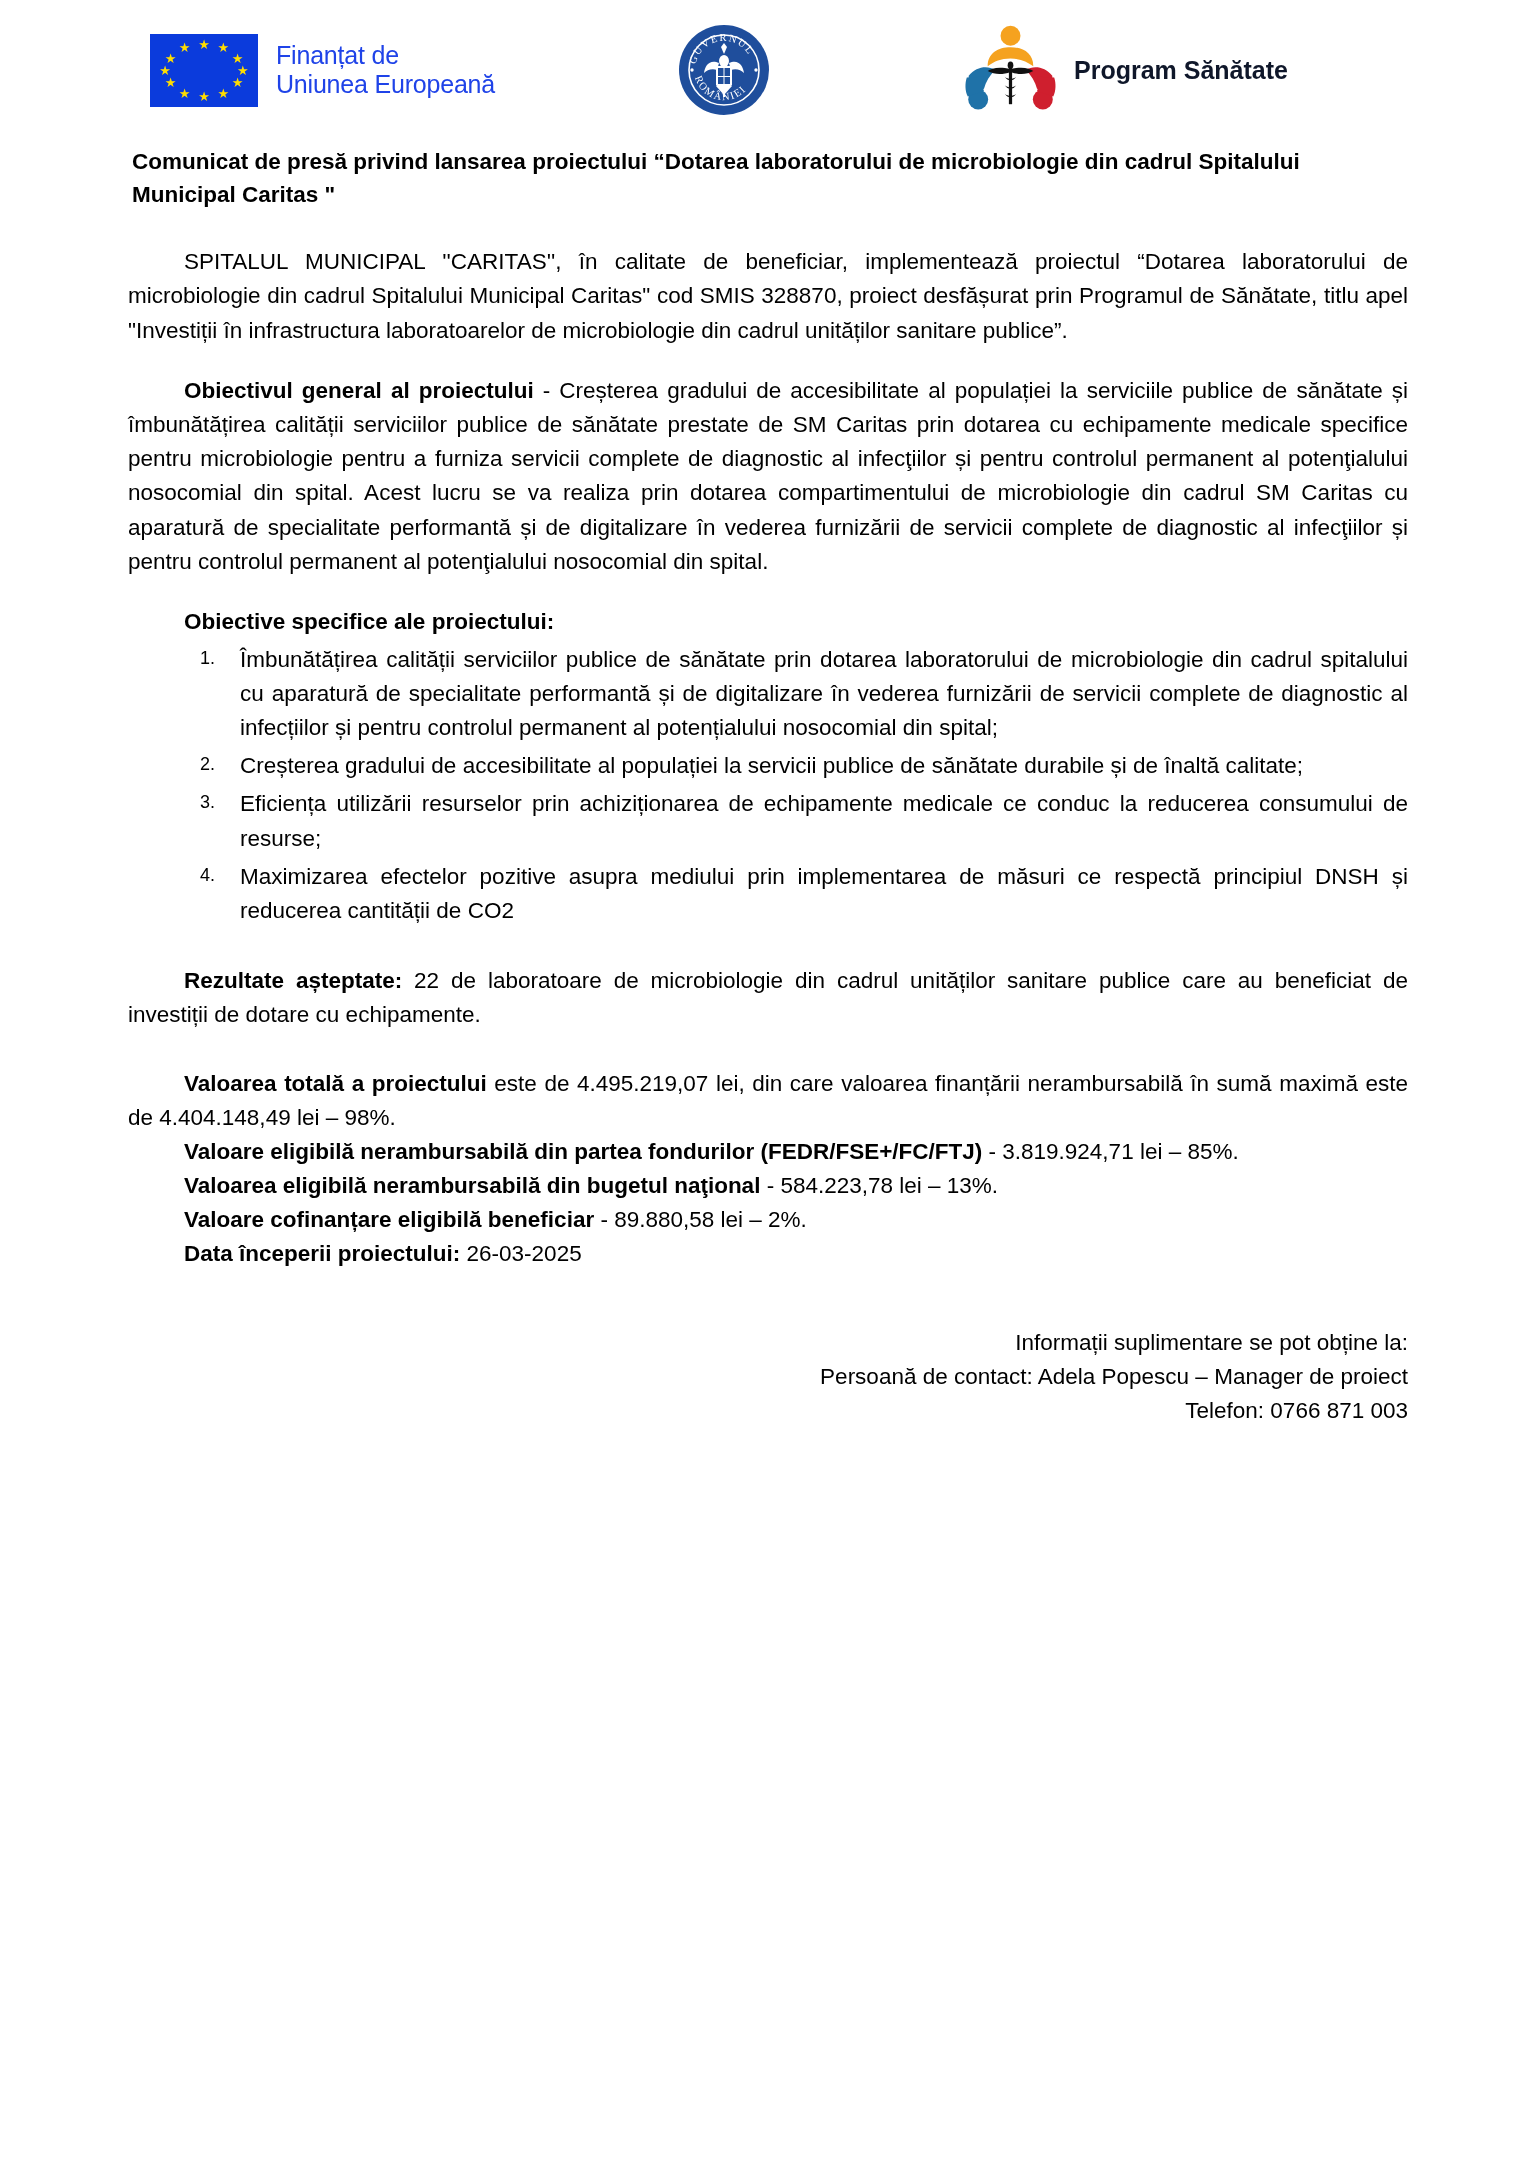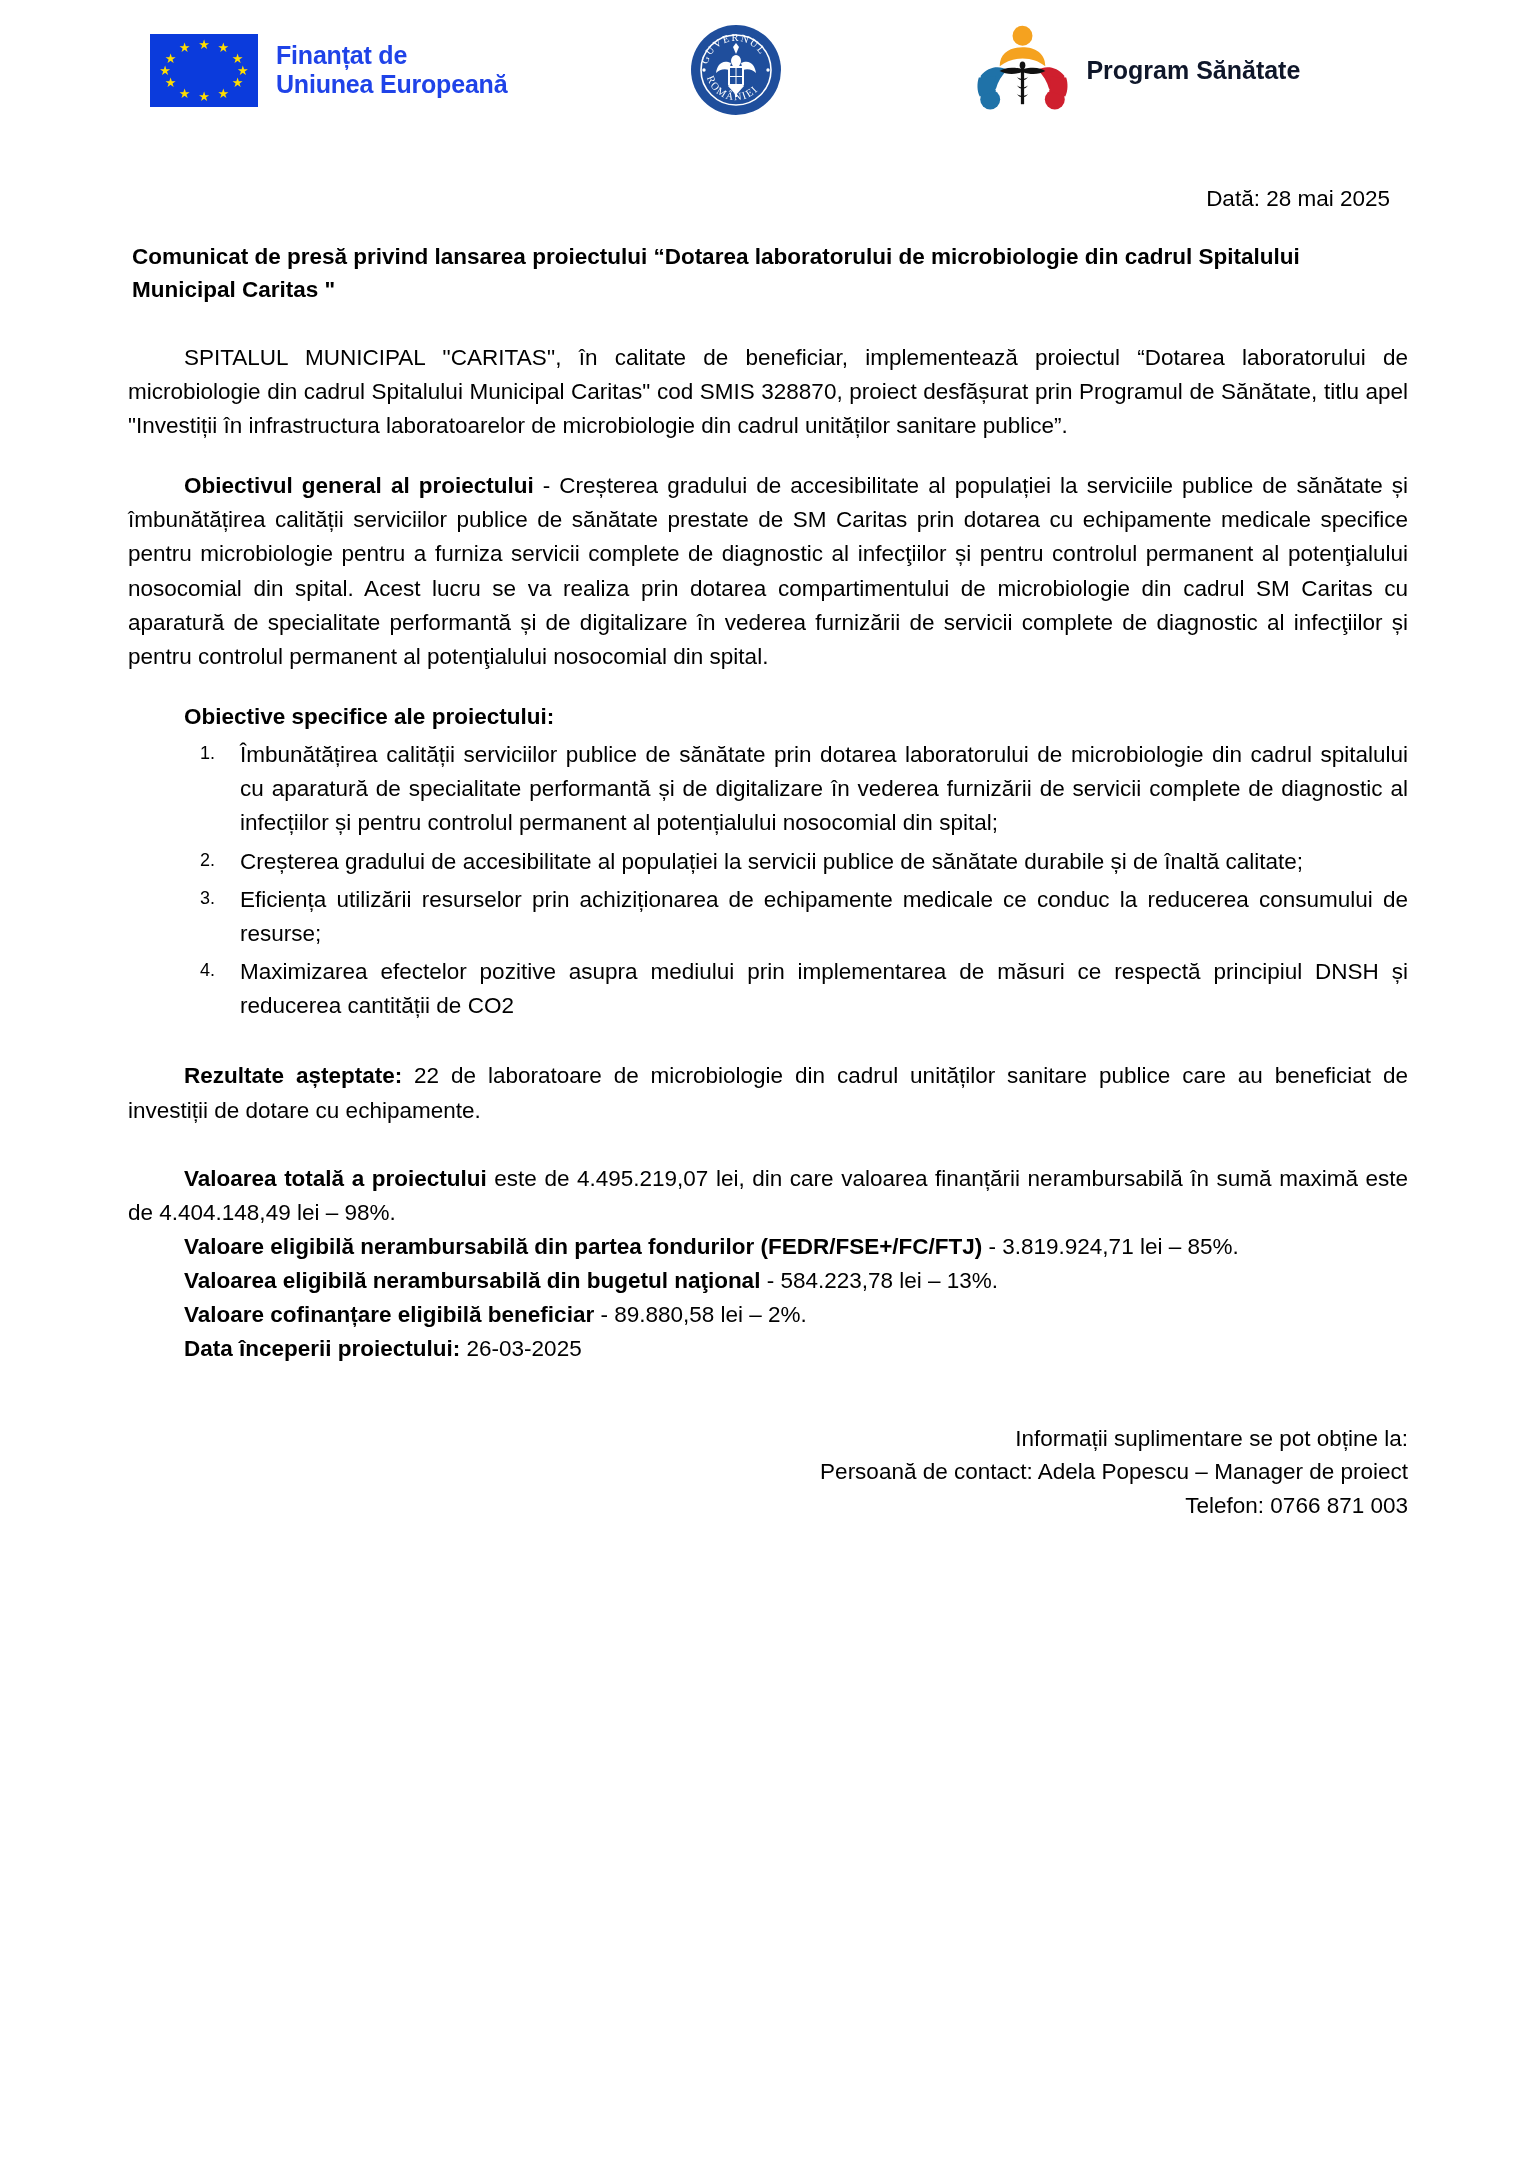--- a/index.html
+++ b/index.html
@@ -48,21 +48,21 @@
   }
   .eu-flag .star {
     position: absolute;
     color: #ffdd00;
     font-size: 13px;
     line-height: 1;
     transform: translate(-50%, -50%);
   }
   .eu-text {
     color: #1f43e8;
-    font-weight: bold;
+    font-weight: normal;
     font-size: 25px;
     line-height: 1.18;
     letter-spacing: -0.2px;
     white-space: nowrap;
   }
 
   .logo-gov {
     flex: 0 0 auto;
     margin-left: 175px;
     width: 108px;
@@ -266,21 +266,20 @@
           <path d="M44 64 C47 67 53 67 56 64 C53 69 47 69 44 64 Z"></path>
           <path d="M44 73 C47 76 53 76 56 73 C53 78 47 78 44 73 Z"></path>
         </g>
       </svg>
       <div class="prog-text">Program Sănătate</div>
     </div>
   </div>
 
   <div class="content">
 
-    <div class="date-line">Dată: 28 mai 2025</div>
 
     <div class="doc-title">
       <span>Comunicat de presă privind lansarea proiectului  “Dotarea laboratorului de microbiologie din</span>
       <span>cadrul Spitalului Municipal Caritas "</span>
     </div>
 
     <div class="gap-lg"></div>
 
     <p class="para">SPITALUL MUNICIPAL ''CARITAS'', în calitate de beneficiar, implementează proiectul “Dotarea laboratorului de microbiologie din cadrul Spitalului Municipal Caritas" cod SMIS 328870, proiect desfășurat prin  Programul de Sănătate, titlu apel "Investiții în infrastructura laboratoarelor de microbiologie din cadrul unităților sanitare publice”.</p>
 

